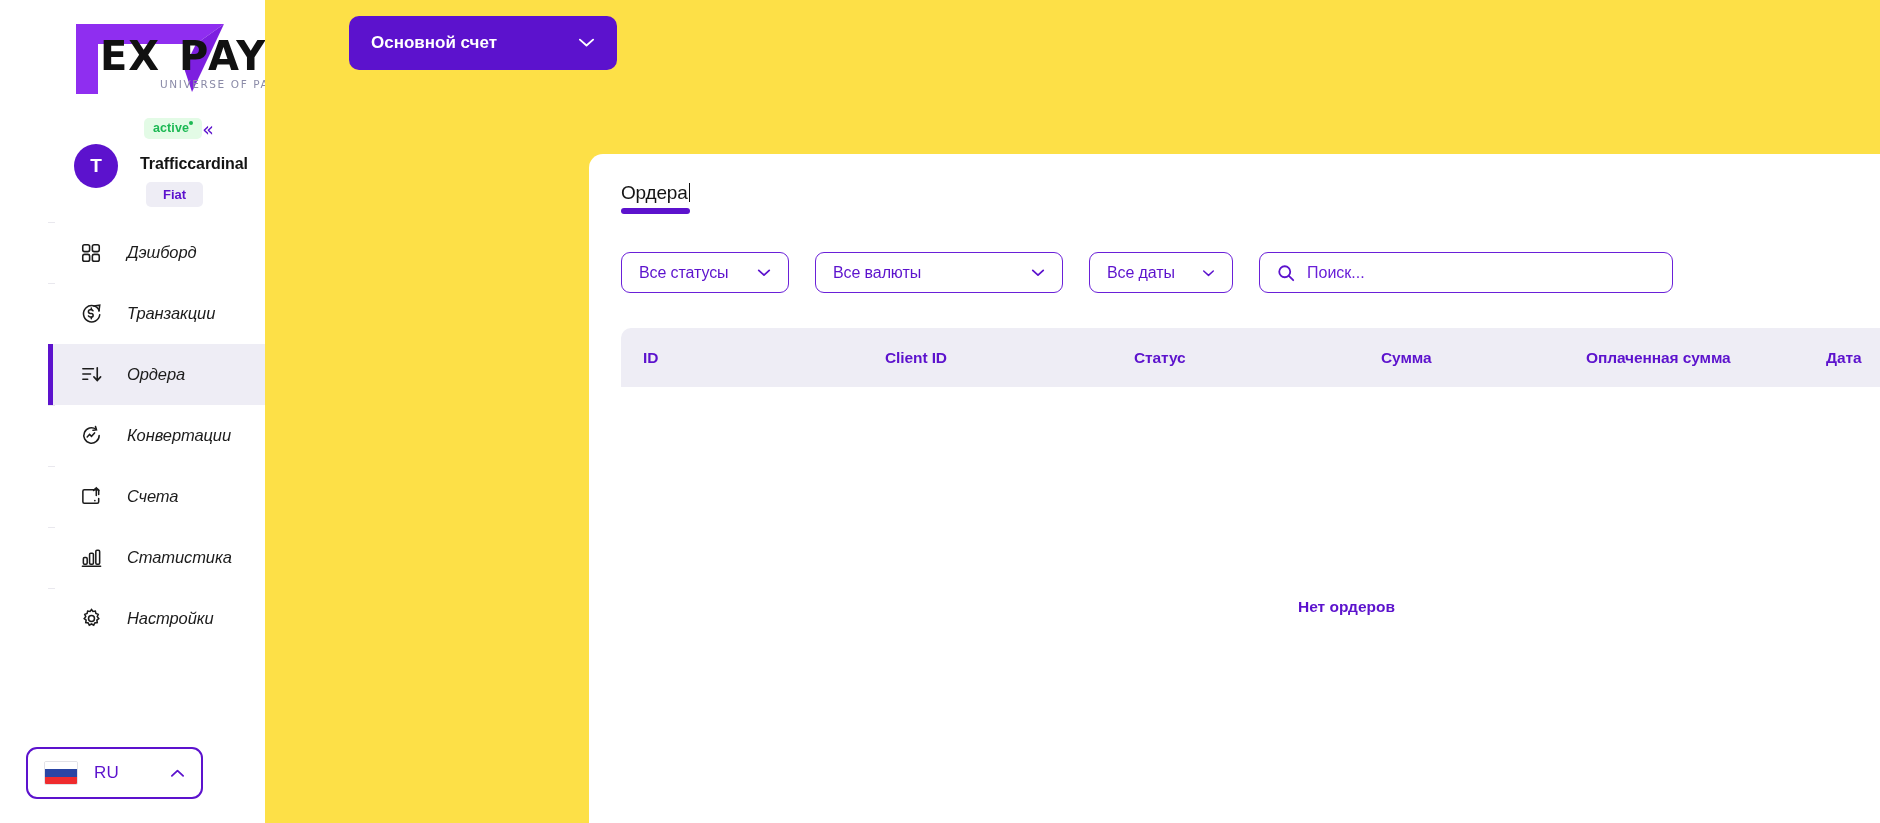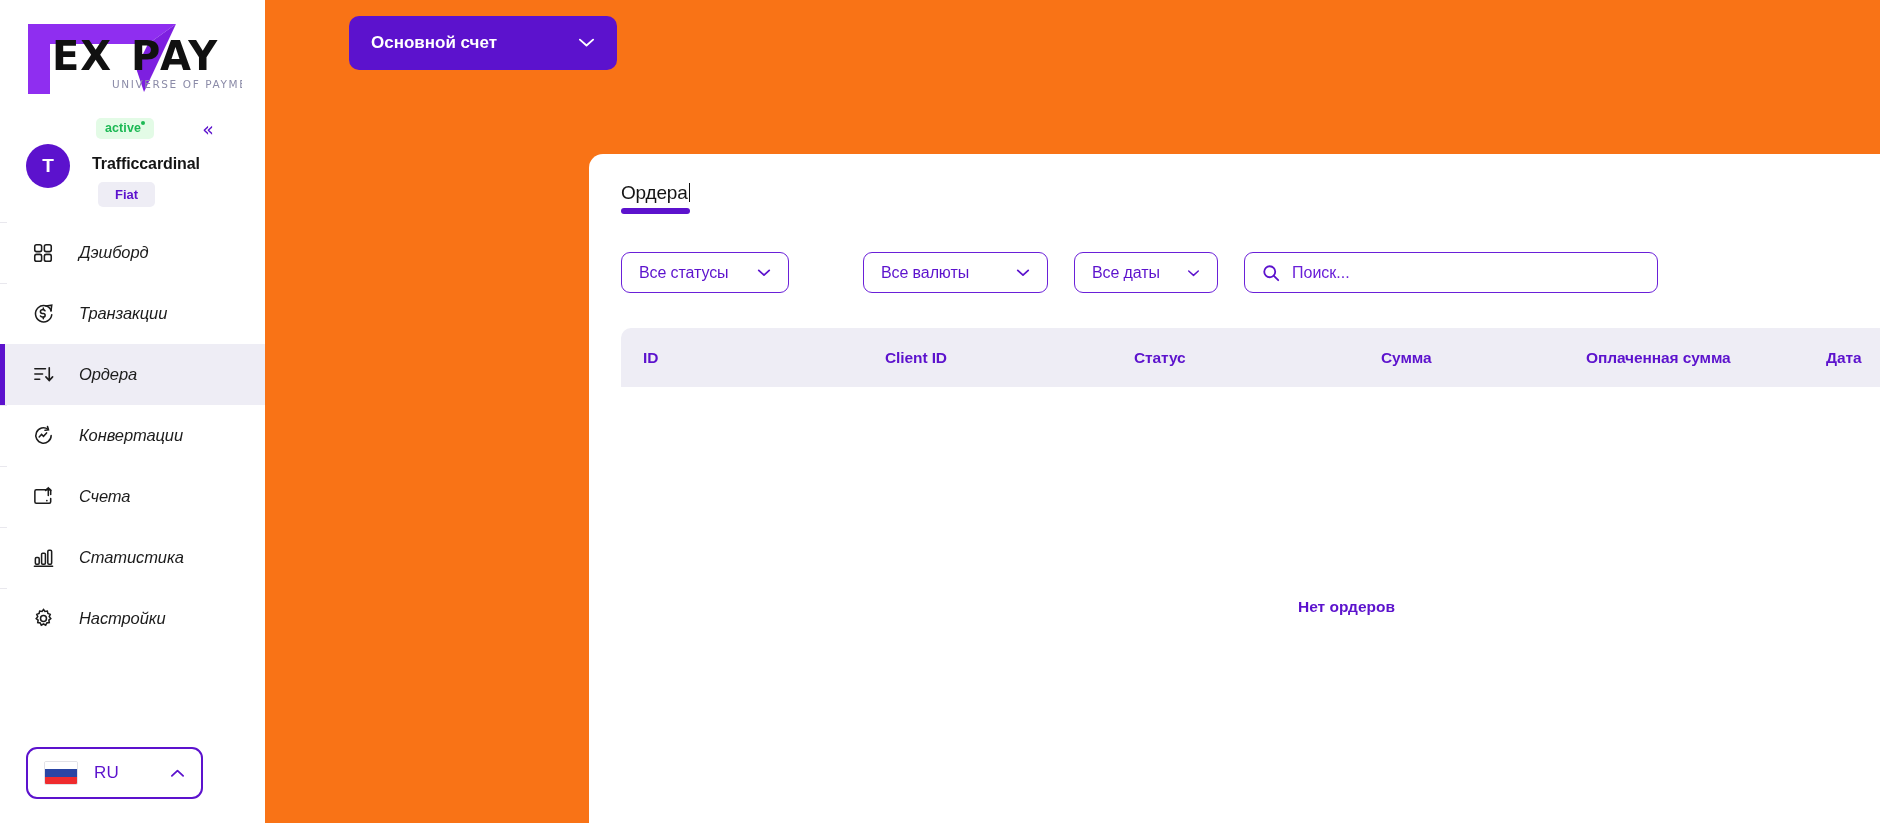--- a/index.html
+++ b/index.html
@@ -10,21 +10,21 @@
     font-family: "Liberation Sans", sans-serif;
   }
   .app { position: relative; width: 1880px; height: 823px; display: flex; }
 
   
   .sidebar {
     position: relative;
     width: 265px; height: 823px;
     background: #ffffff;
     flex: 0 0 265px;
-    display: flex; flex-direction: column;
+    display: flex; flex-direction: column; padding-left: 48px;
   }
   .logo-wrap { padding: 22px 0 0 26px; height: 112px; }
   .logo { position: relative; width: 216px; height: 72px; }
   .logo svg { display: block; }
 
   .collapse-btn {
     position: absolute; right: 46px; top: 118px;
     width: 22px; height: 22px;
     display: flex; align-items: center; justify-content: center;
     color: #5c12cd; font-size: 19px; line-height: 1;
@@ -105,21 +105,21 @@
   }
   .side-scroll .thumb {
     position: absolute; left: 0; top: 4px; width: 9px; height: 790px;
     background: #4c1379; border-radius: 0;
   }
 
   
   .main {
     position: relative;
     flex: 1 1 auto; height: 823px;
-    background: #f97316;
+    background: #fde047;
     padding-left: 84px;
   }
   .account-btn {
     position: absolute; left: 352px - 84px; top: 16px;
     margin-left: 0;
     width: 268px; height: 54px;
     background: #5c12cd; color: #fff;
     border: none; border-radius: 10px;
     display: flex; align-items: center;
     padding: 0 22px;
@@ -153,21 +153,21 @@
     gap: 26px; padding: 38px 0 0 32px;
   }
   .filter-pill {
     height: 41px; border: 1.6px solid #6a20d8; border-radius: 9px;
     display: flex; align-items: center; justify-content: space-between;
     padding: 0 17px; gap: 2px;
     color: #5c12cd; font-size: 16px; cursor: pointer; background: #fff;
     letter-spacing: -.1px;
   }
   .filter-pill.w1 { width: 168px; }
-  .filter-pill.w2 { width: 185px; margin-left: 48px; }
+  .filter-pill.w2 { width: 248px; }
   .filter-pill.w3 { width: 144px; }
   .filter-pill .caret { font-size: 13px; }
 
   .search-box {
     width: 414px; height: 41px;
     border: 1.6px solid #6a20d8; border-radius: 9px;
     display: flex; align-items: center; gap: 12px; padding: 0 17px;
     background: #fff;
   }
   .search-box input {

